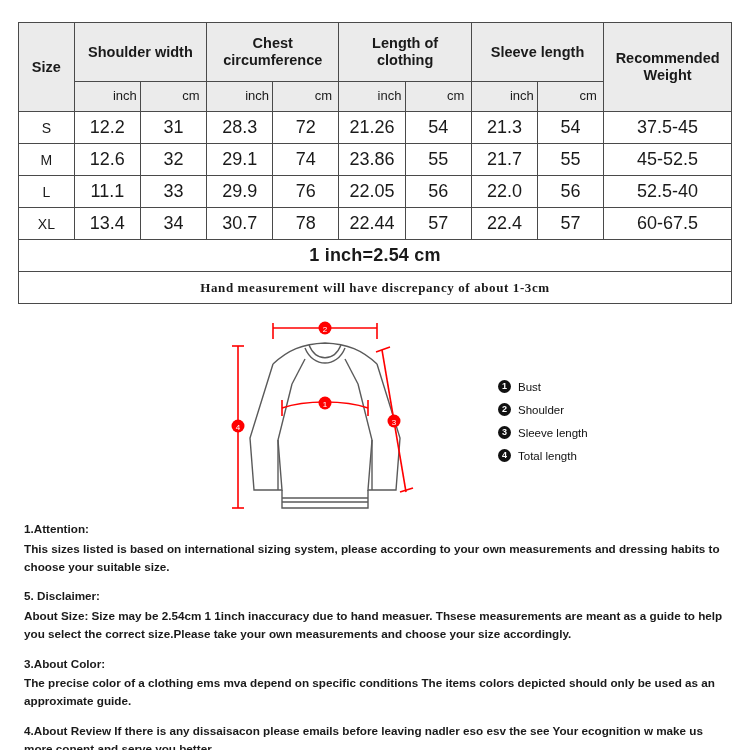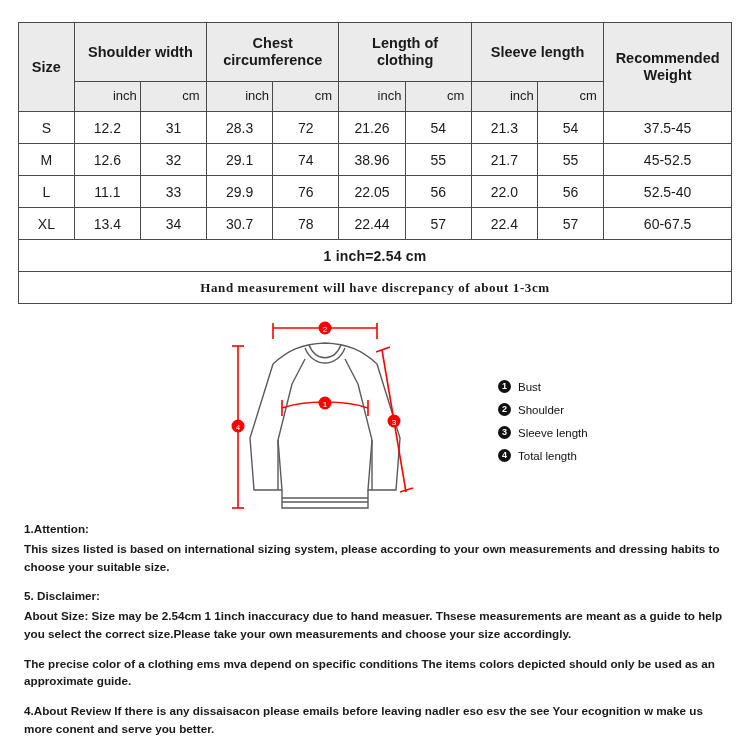--- a/index.html
+++ b/index.html
@@ -51,21 +51,21 @@
   }
   table.size-table thead tr.units th {
     background: #ebebeb;
     font-weight: normal;
     font-size: 13px;
     height: 25px;
     padding-left: 38px;
   }
   table.size-table tbody td {
     height: 31px;
-    font-size: 14px;
+    font-size: 18px;
   }
   table.size-table tbody td.size-cell {
     font-size: 14px;
   }
   .note-row td {
     height: 26px;
     font-size: 12.5px;
     font-weight: bold;
     letter-spacing: 0.2px;
   }
@@ -182,21 +182,21 @@
           <td>21.3</td>
           <td>54</td>
           <td>37.5-45</td>
         </tr>
         <tr>
           <td class="size-cell">M</td>
           <td>12.6</td>
           <td>32</td>
           <td>29.1</td>
           <td>74</td>
-          <td>38.96</td>
+          <td>23.86</td>
           <td>55</td>
           <td>21.7</td>
           <td>55</td>
           <td>45-52.5</td>
         </tr>
         <tr>
           <td class="size-cell">L</td>
           <td>11.1</td>
           <td>33</td>
           <td>29.9</td>
@@ -303,17 +303,18 @@
       <span class="legend-bullet">4</span>
       <span>Total length</span>
     </div>
   </div>
 
   <div class="notes">
     <p class="tight">1.Attention:</p>
     <p>This sizes listed is based on international sizing system, please according to your own measurements and dressing   habits to choose your suitable size.</p>
     <p class="tight">5. Disclaimer:</p>
     <p>About Size: Size may be 2.54cm 1 1inch inaccuracy due to hand measuer. Thsese measurements are meant as a   guide to help you select the correct size.Please take your own measurements and choose your size accordingly.</p>
+    <p class="tight">3.About Color:</p>
     <p>The precise color of a clothing ems mva depend on specific conditions The items colors depicted should only be   used as an approximate guide.</p>
     <p>4.About Review If there is any dissaisacon please emails before leaving nadler eso esv the see Your ecognition w   make us more conent and serve you better.</p>
   </div>
 
 </div>
 
 </body></html>

